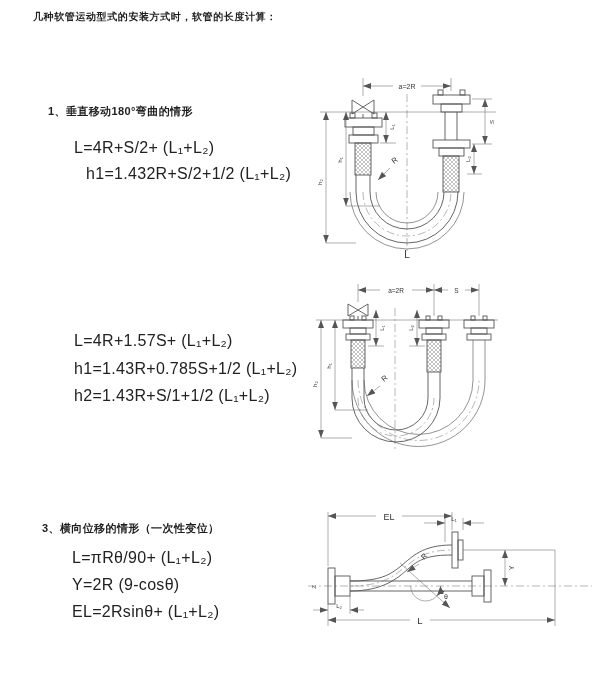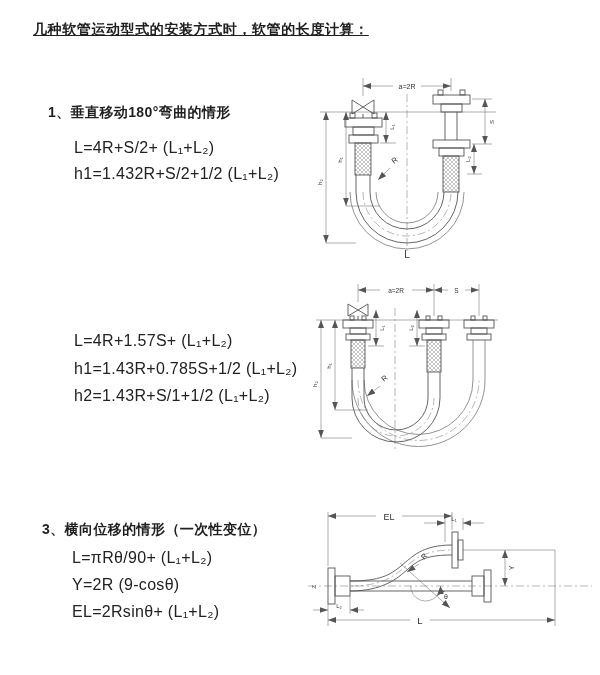--- a/index.html
+++ b/index.html
@@ -1,19 +1,19 @@
 <!DOCTYPE html>
 <html><head>
 <meta charset="utf-8">
 <style>
   html,body{margin:0;padding:0;background:#fff;}
   .page{position:relative;width:600px;height:675px;background:#ffffff;overflow:hidden;
         font-family:"Liberation Sans","DejaVu Sans",sans-serif;color:#1f1f1f;}
-  .title{position:absolute;left:33px;top:21px;font-size:14px;font-weight:bold;letter-spacing:.6px;text-decoration:underline;}
-  .sec-h{position:absolute;font-size:14px;font-weight:bold;letter-spacing:.4px;}
+  .title{position:absolute;left:33px;top:10px;font-size:10px;font-weight:bold;letter-spacing:.6px;}
+  .sec-h{position:absolute;font-size:11px;font-weight:bold;letter-spacing:.4px;}
   .formula{position:absolute;font-size:16px;font-weight:500;letter-spacing:.3px;color:#222;}
   svg{position:absolute;}
   svg text{font-family:"Liberation Sans","DejaVu Sans",sans-serif;fill:#333;}
   .ol{fill:none;stroke:#555;stroke-width:.9;}          
   .p2{fill:none;stroke:#5a5a5a;stroke-width:.65;}      
   .tl{fill:none;stroke:#6a6a6a;stroke-width:.55;}      
   .cl{fill:none;stroke:#7a7a7a;stroke-width:.55;stroke-dasharray:8 3 2 3;} 
   .braid{stroke:#555;stroke-width:.9;}
 </style>
 </head>
@@ -32,21 +32,21 @@
       <pattern id="hz" width="4" height="4" patternUnits="userSpaceOnUse">
         <path d="M0,0L4,4M4,0L0,4" stroke="#8a8a8a" stroke-width="0.5"></path>
       </pattern>
     </defs>
   </svg>
 
   <div class="title">几种软管运动型式的安装方式时，软管的长度计算：</div>
 
   <div class="sec-h" style="left:48px;top:104px">1、垂直移动180°弯曲的情形</div>
   <div class="formula" style="left:74px;top:139px">L=4R+S/2+ (L₁+L₂)</div>
-  <div class="formula" style="left:74px;top:165px">h1=1.432R+S/2+1/2 (L₁+L₂)</div>
+  <div class="formula" style="left:86px;top:165px">h1=1.432R+S/2+1/2 (L₁+L₂)</div>
 
   <div class="formula" style="left:74px;top:332px">L=4R+1.57S+ (L₁+L₂)</div>
   <div class="formula" style="left:74px;top:360px">h1=1.43R+0.785S+1/2 (L₁+L₂)</div>
   <div class="formula" style="left:74px;top:387px">h2=1.43R+S/1+1/2 (L₁+L₂)</div>
 
   <div class="sec-h" style="left:42px;top:521px">3、横向位移的情形（一次性变位）</div>
   <div class="formula" style="left:72px;top:549px">L=πRθ/90+ (L₁+L₂)</div>
   <div class="formula" style="left:72px;top:576px">Y=2R (9-cosθ)</div>
   <div class="formula" style="left:72px;top:603px">EL=2Rsinθ+ (L₁+L₂)</div>
 

